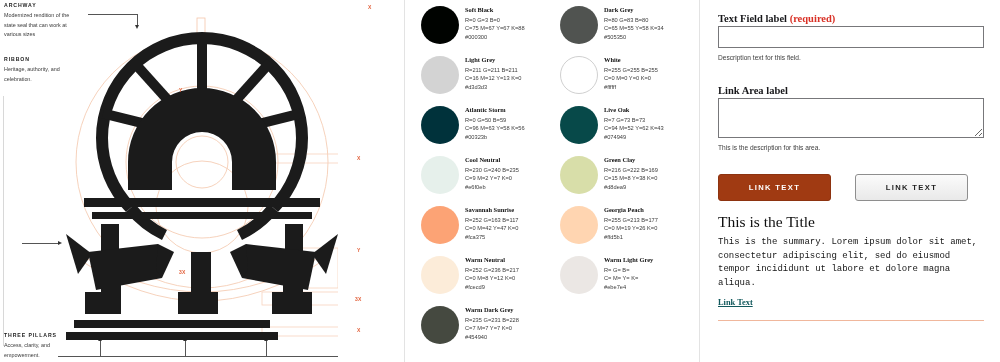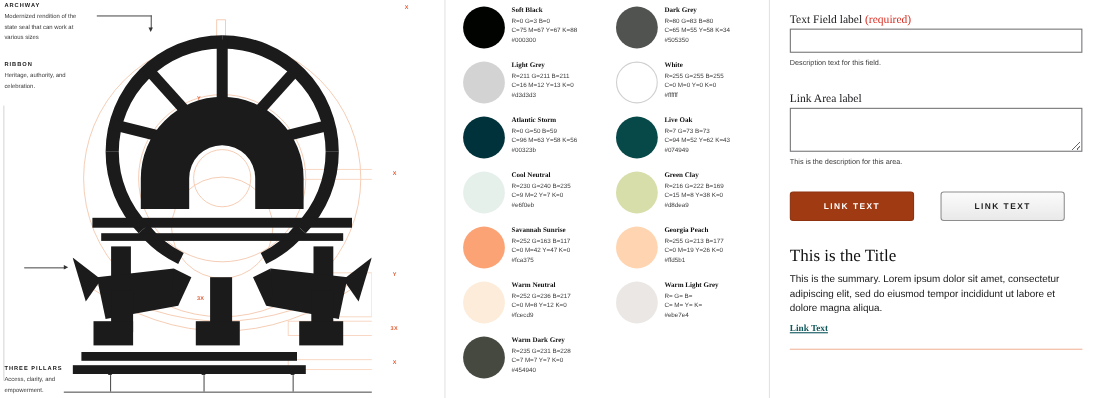--- a/index.html
+++ b/index.html
@@ -99,21 +99,21 @@
     margin: 0; white-space: nowrap;
   }
 
   
   .panel-form {
     width: 300px; height: 362px; flex: 0 0 300px;
     position: relative; padding: 4px 16px 0 18px;
   }
   .field-label {
     font-family: "Liberation Serif", serif;
-    font-size: 10.5px; color: #17171a; font-weight: normal;
+    font-size: 10.5px; color: #17171a; font-weight: bold;
     margin: 16px 0 7px 0; line-height: 1.2;
   }
   .required { color: #d93025; }
   .text-input {
     display: block; width: 100%; height: 22px;
     border: 1px solid #77777a; background: #fff;
     font-family: "Liberation Sans", sans-serif; font-size: 9px;
     padding: 0 6px; border-radius: 0; outline: none; color: #1a1a1a;
   }
   .help-text {
@@ -141,28 +141,28 @@
     width: 113px; height: 27px;
     background: #a03a12; color: #ffffff;
     border: 1px solid #8d3310;
   }
   .btn-secondary {
     width: 113px; height: 27px;
     background: linear-gradient(#fbfbfb, #e9e9e9);
     color: #1f1f1f; border: 1px solid #8e8e8e;
   }
 
-  .article { margin-top: 23px; }
+  .article { margin-top: 12px; }
   .article-title {
     font-family: "Liberation Serif", serif;
     font-size: 15.5px; color: #0f0f0f; font-weight: normal;
     margin: 0 0 5px 0; line-height: 1.15;
   }
   .article-summary {
-    font-family: Liberation Sans, sans-serif;
+    font-family: Liberation Mono, monospace;
     font-size: 9px; color: #161616; line-height: 1.52; margin: 0;
   }
   .article-link {
     font-family: "Liberation Serif", serif;
     font-size: 8.4px; font-weight: bold; color: #11585c;
     text-decoration: underline; display: inline-block; margin-top: 3px;
   }
   .article-rule {
     border: 0; border-top: 1px solid #f0b79c;
     margin: 11px 0 0 0; width: 100%;

